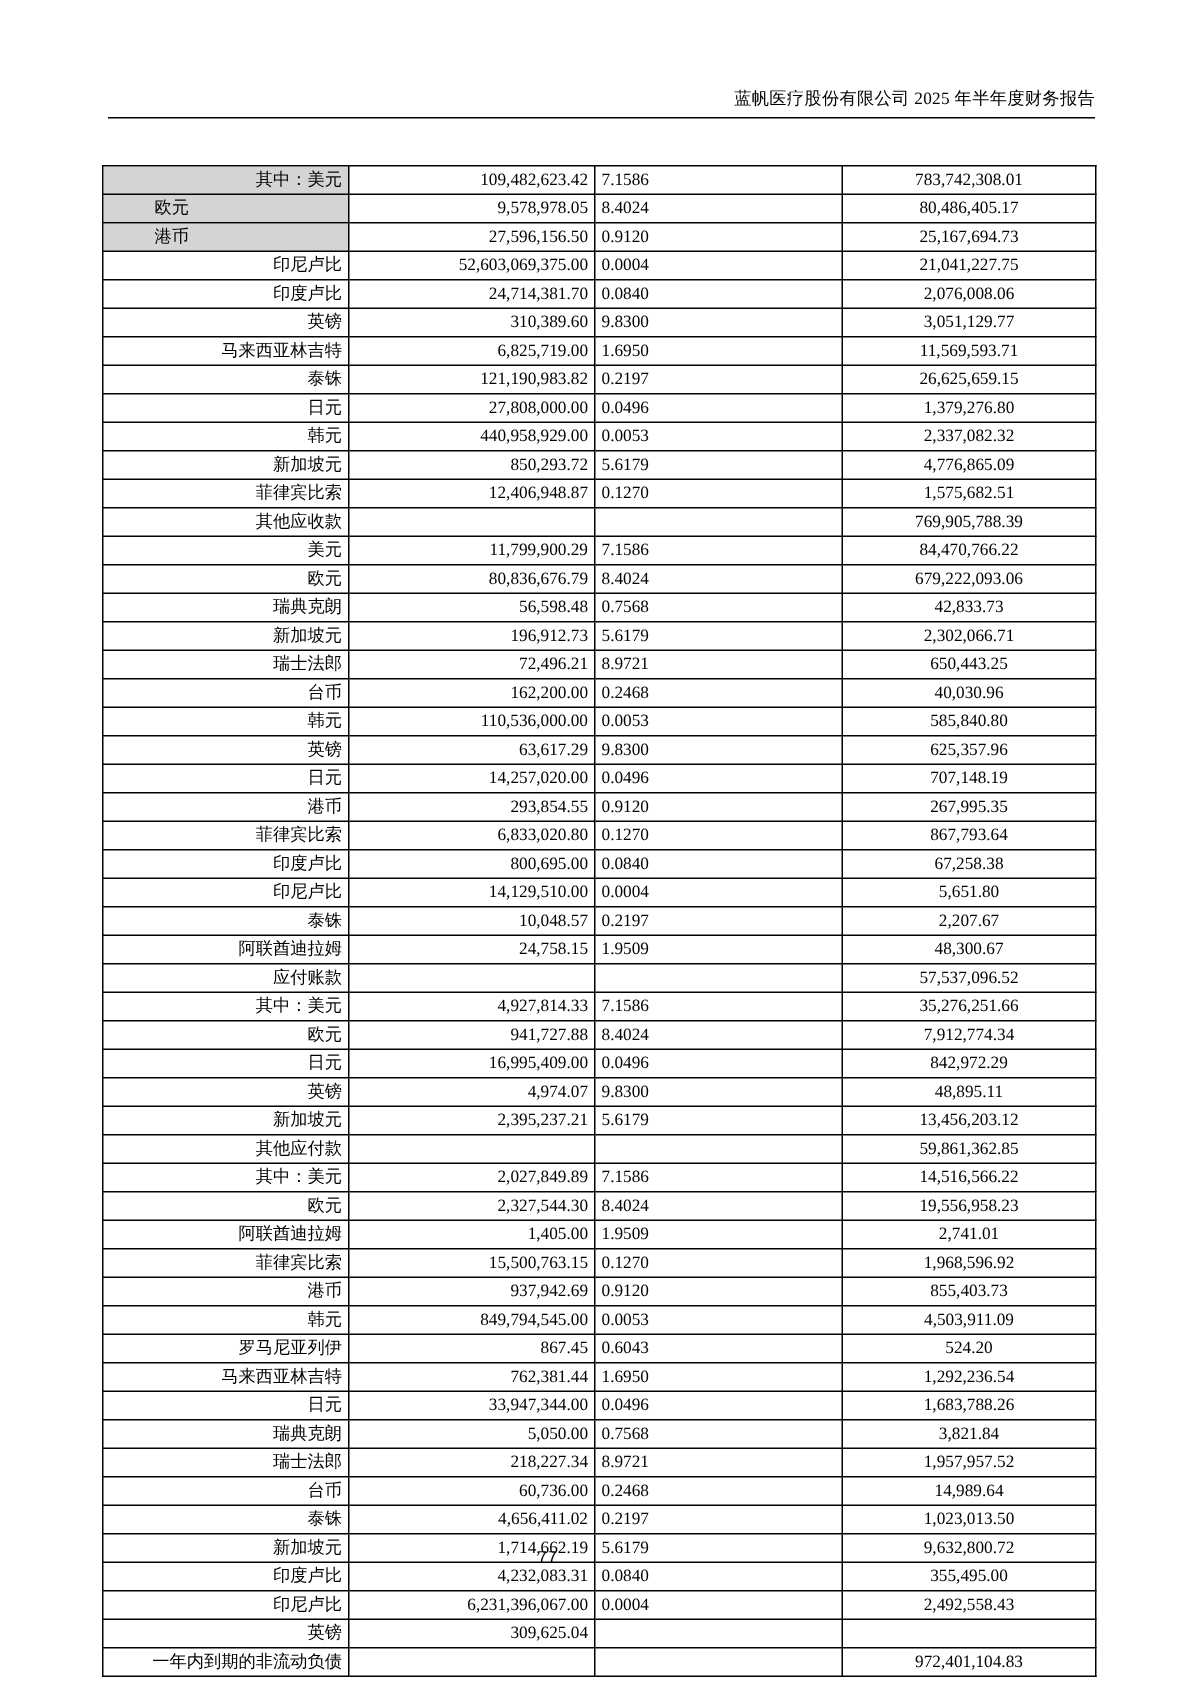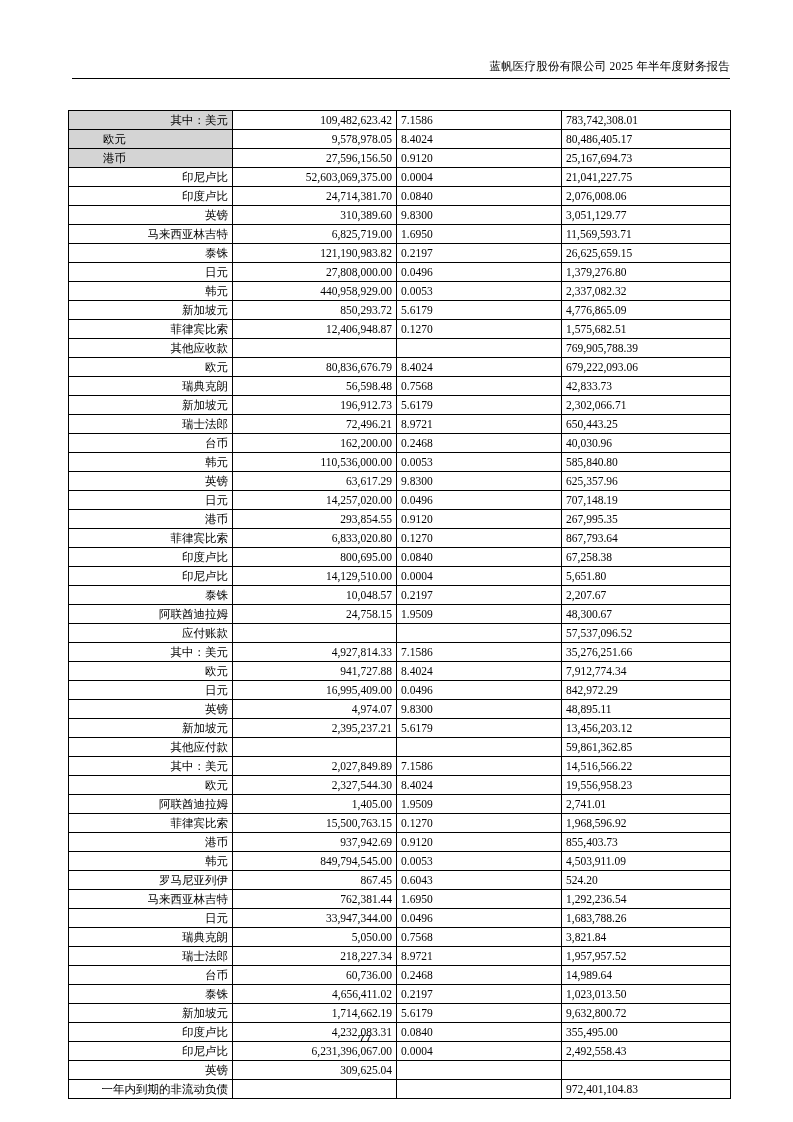--- a/index.html
+++ b/index.html
@@ -70,21 +70,21 @@
     line-height: 16px;
     vertical-align: middle;
     white-space: nowrap;
     overflow: hidden;
   }
   td.label      { text-align: right; }
   td.label.ind  { text-align: left; padding-left: 34px; }
   td.label.shade{ background: #d4d4d4; }
   td.num        { text-align: right; margin-top: 32px; }
   td.rate       { text-align: left; padding-left: 5px; }
-  td.amt        { text-align: left; }
+  td.amt        { text-align: center; }
 
   
   .page-number {
     position: absolute;
     left: 0;
     top: 1033px;
     width: 730px;
     text-align: center;
     font-size: 11px;
     font-family: Liberation Mono, monospace;
@@ -180,20 +180,26 @@
             <td class="rate">0.1270</td>
             <td class="amt">1,575,682.51</td>
           </tr>
           <tr>
             <td class="label">其他应收款</td>
             <td class="num"></td>
             <td class="rate"></td>
             <td class="amt">769,905,788.39</td>
           </tr>
           <tr>
+            <td class="label">美元</td>
+            <td class="num">11,799,900.29</td>
+            <td class="rate">7.1586</td>
+            <td class="amt">84,470,766.22</td>
+          </tr>
+          <tr>
             <td class="label">欧元</td>
             <td class="num">80,836,676.79</td>
             <td class="rate">8.4024</td>
             <td class="amt">679,222,093.06</td>
           </tr>
           <tr>
             <td class="label">瑞典克朗</td>
             <td class="num">56,598.48</td>
             <td class="rate">0.7568</td>
             <td class="amt">42,833.73</td>

